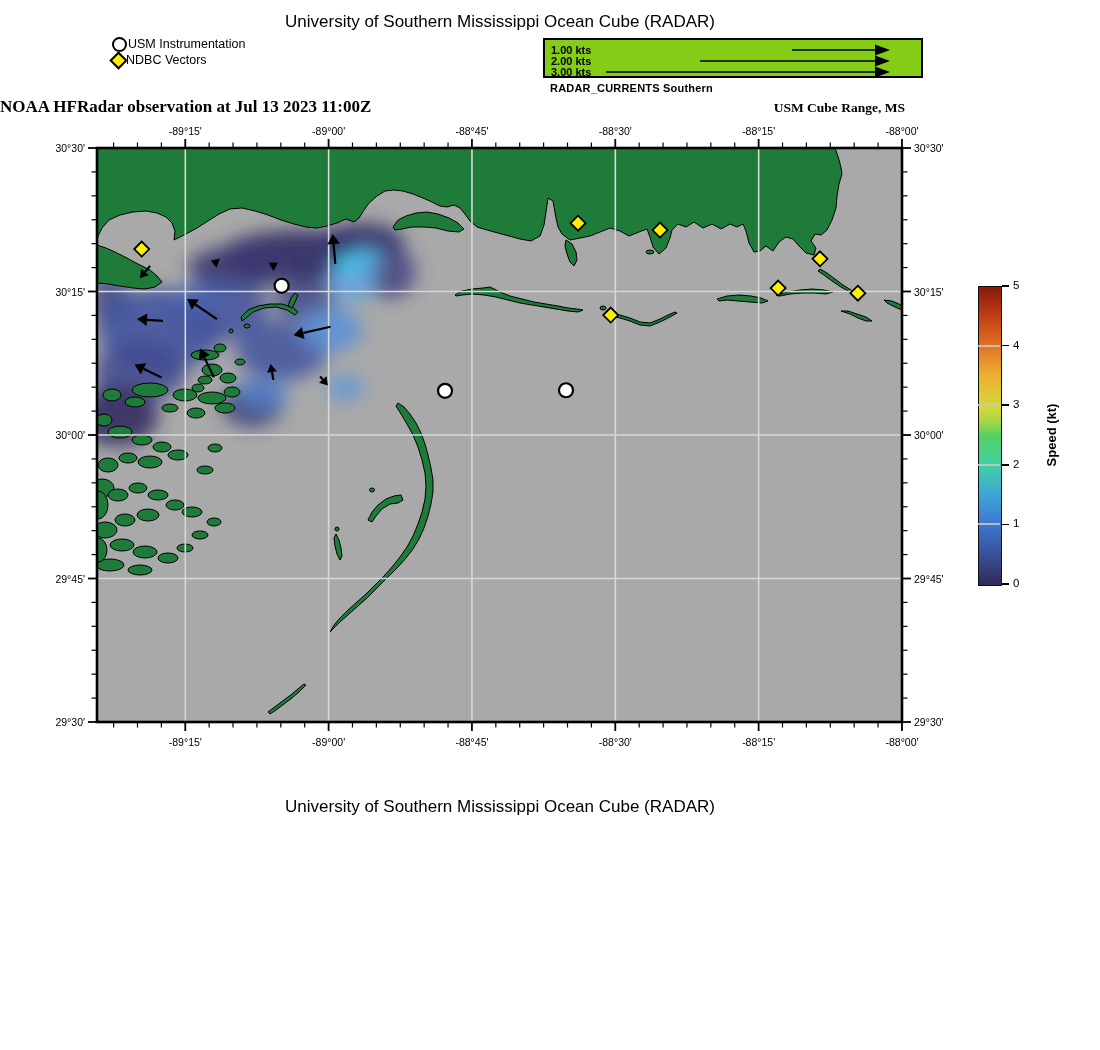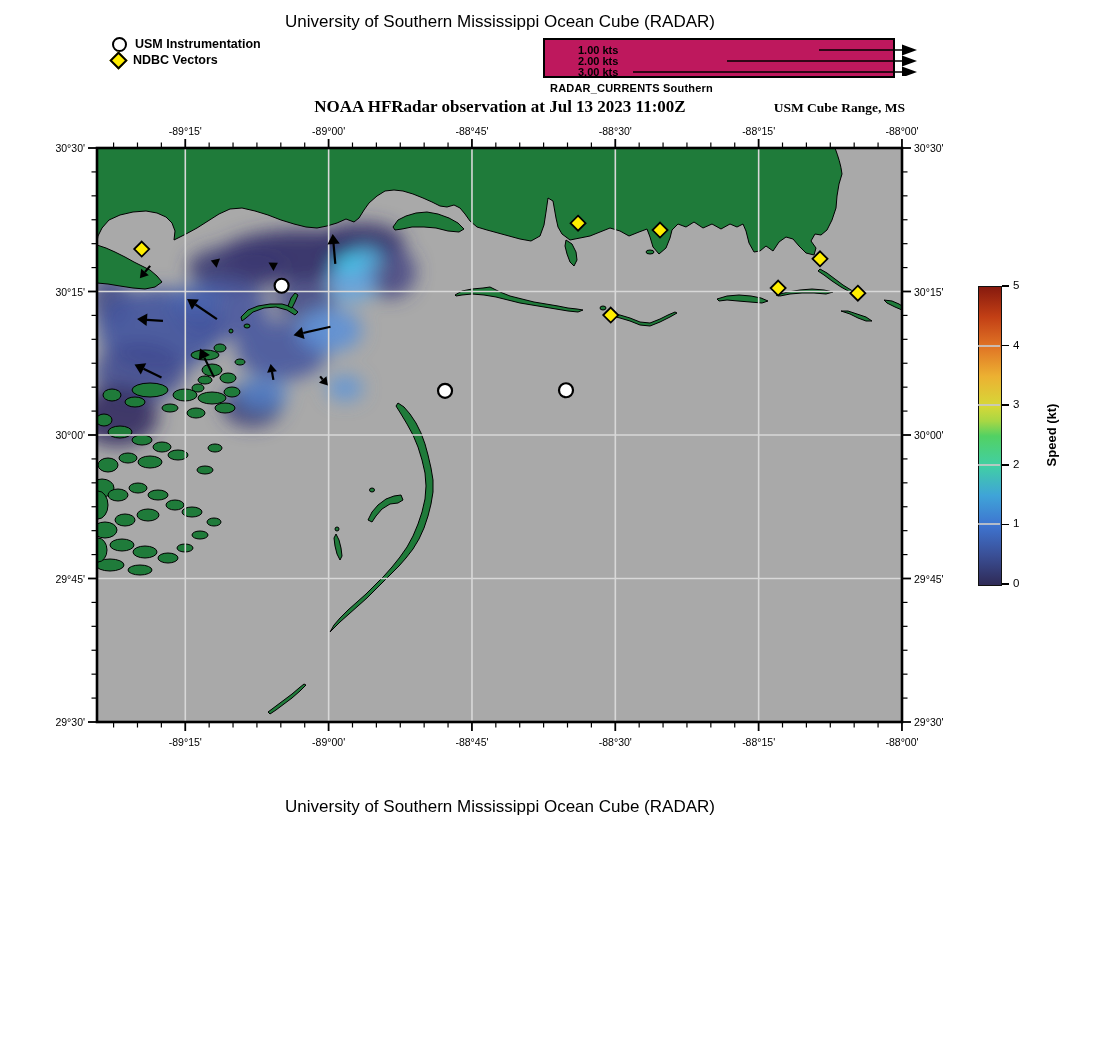--- a/index.html
+++ b/index.html
@@ -2,26 +2,26 @@
 <html><head>
 <meta charset="utf-8">
 <style>
   html,body{margin:0;padding:0;background:#ffffff;}
   .canvas{position:relative;width:1100px;height:1050px;background:#ffffff;overflow:hidden;
           font-family:"Liberation Sans",sans-serif;color:#000;}
   .abs{position:absolute;}
   .title{width:1000px;left:0;text-align:center;font-size:17px;font-weight:normal;
          font-family:"Liberation Sans",sans-serif;}
   .legend-row{display:flex;align-items:center;height:16px;}
-  .legend-label{font-size:12.5px;font-weight:bold;margin-left:8px;text-align:right;}
+  .legend-label{font-size:12.5px;font-weight:normal;margin-left:1px;text-align:right;}
   .legend-circle{width:11px;height:11px;border:2px solid #000;border-radius:50%;background:#fff;display:inline-block;}
   .legend-diamond{width:9px;height:9px;border:2px solid #000;background:#ffee00;display:inline-block;transform:rotate(45deg);}
-  .scalebox{left:543px;top:38px;width:352px;height:40px;border:2px solid #000;box-sizing:border-box;background:#be185d;padding-left:27px;}
+  .scalebox{left:543px;top:38px;width:380px;height:40px;border:2px solid #000;box-sizing:border-box;background:#84cc16;}
   .scale-caption{left:550px;top:82px;font-size:11px;font-weight:bold;letter-spacing:0.2px;}
-  .subtitle{left:0;width:1000px;top:97px;text-align:center;font-size:17px;font-weight:bold;
+  .subtitle{left:0;width:1000px;top:97px;font-size:17px;font-weight:bold;
             font-family:"Liberation Serif",serif;}
   .region-label{left:700px;width:205px;top:100px;text-align:right;font-size:13.5px;font-weight:bold;
             font-family:"Liberation Serif",serif;}
   .colorbar{left:978px;top:286px;width:22px;height:298px;border:1.6px solid #111;box-sizing:content-box;}
   .cb-line{position:absolute;left:0;width:22px;height:2px;background:#c8c8c8;opacity:.85;}
   .cb-tick{position:absolute;width:7px;height:1.6px;background:#000;}
   .cb-label{position:absolute;font-size:11.5px;}
   .cb-title{left:1038px;top:400px;width:26px;height:70px;font-size:13px;font-weight:bold;
             transform:rotate(-90deg);transform-origin:center;white-space:nowrap;
             display:flex;align-items:center;justify-content:center;}

